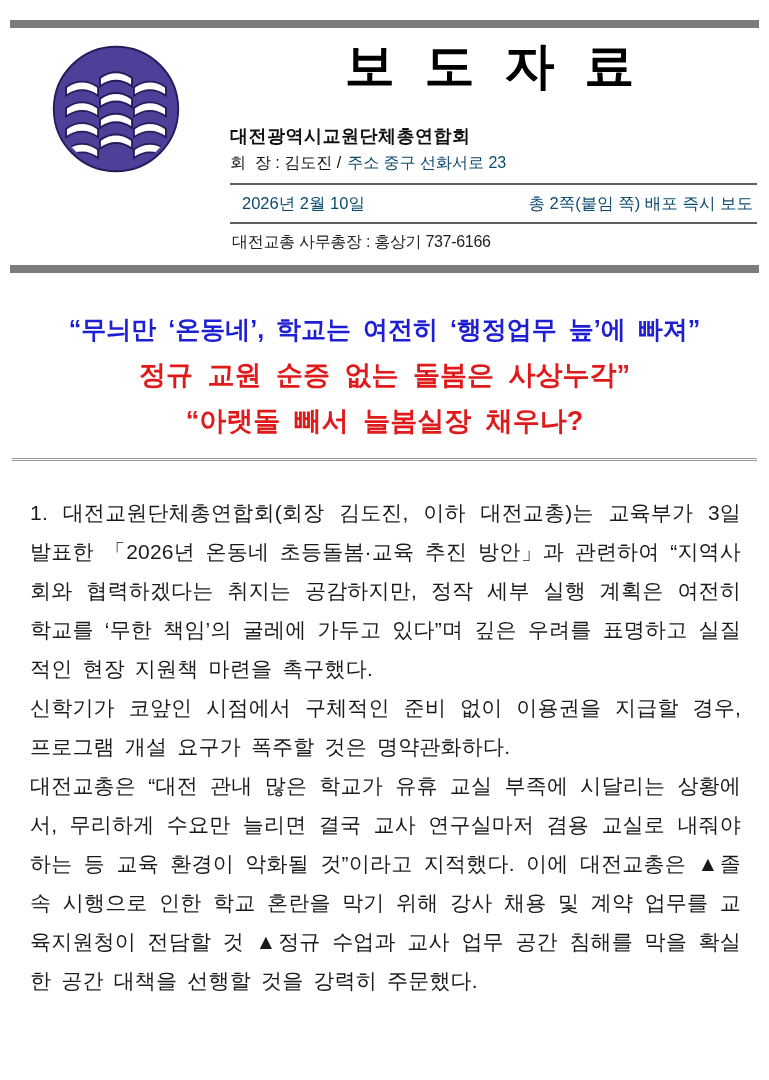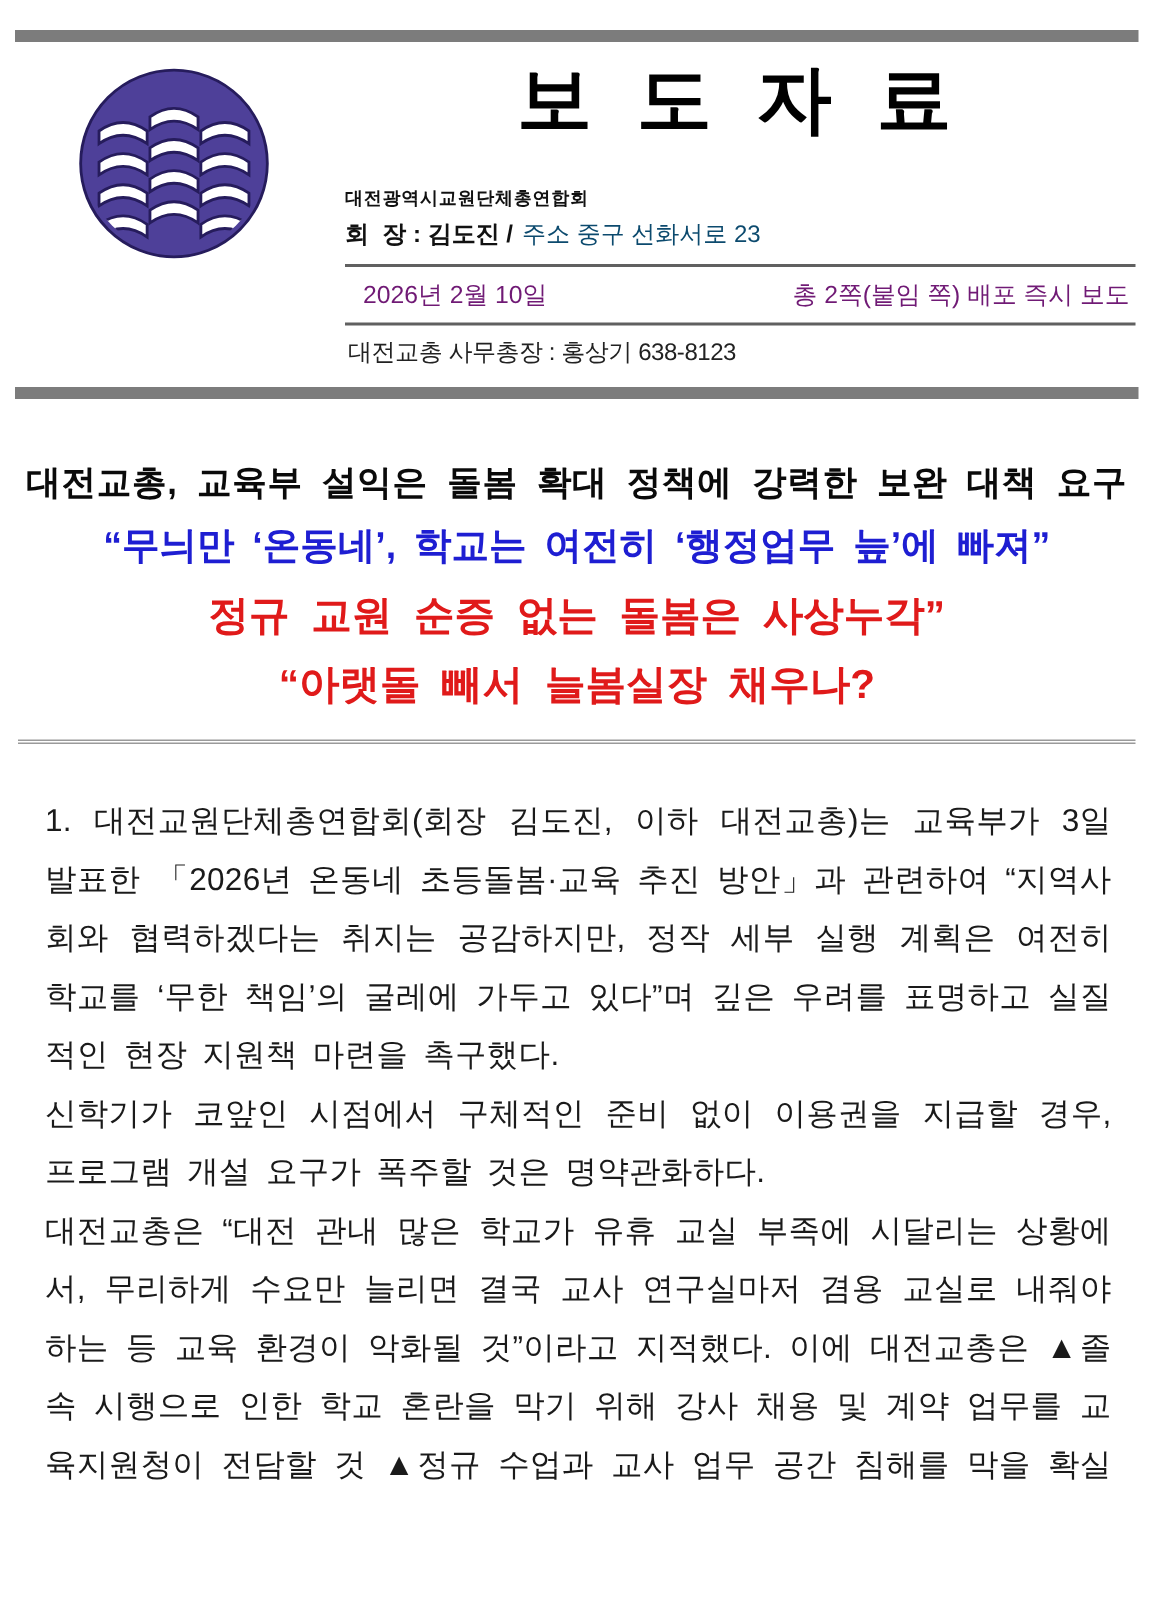--- a/index.html
+++ b/index.html
@@ -16,28 +16,28 @@
   }
   .top-bar { margin-top:20px; }
   .header { display:flex; padding:11px 12px 0 50px; }
   .logo-wrap { width:132px; flex:0 0 132px; padding-top:4px; }
   .header-right { flex:1; margin-left:48px; min-width:0; }
   .doc-title {
     text-align:center; font-size:50px; font-weight:bold; color:#000;
     letter-spacing:8px; line-height:1.1; white-space:pre;
   }
   .org-block { margin-top:30px; }
-  .org-name { font-size:12px; font-weight:bold; letter-spacing:0.5px; }
+  .org-name { font-size:18px; font-weight:bold; letter-spacing:0.5px; }
   .president-line { margin-top:5px; font-size:16px; }
-  .president-line .bold-part { font-weight:bold; white-space:pre; }
+  .president-line .bold-part { font-weight:normal; white-space:pre; }
   .president-line .addr-part { color:#0c4a6e; margin-left:6px; }
   .h-rule { border:0; border-top:2px solid #606060; margin-top:9px; }
   .date-row {
     display:flex; justify-content:space-between; align-items:center;
-    font-size:16.5px; color:#701a75; padding:8px 4px 7px 12px;
+    font-size:16.5px; color:#0c4a6e; padding:8px 4px 7px 12px;
   }
   .h-rule2 { border:0; border-top:2px solid #606060; }
   .contact-line { font-size:16px; color:#222; padding:8px 0 10px 2px; letter-spacing:-0.3px; }
   .thick-bar { margin-top:2px; }
   
   .headlines { margin-top:34px; text-align:center; }
   .hl-main {
     font-size:23px; font-weight:bold; color:#0a0a0a;
     word-spacing:6px; letter-spacing:0.5px; line-height:42px;
   }
@@ -102,28 +102,27 @@
 
       <hr class="h-rule">
 
       <div class="date-row">
         <span>2026년 2월 10일</span>
         <span>총 2쪽(붙임 쪽) 배포 즉시 보도</span>
       </div>
 
       <hr class="h-rule2">
 
-      <div class="contact-line">대전교총 사무총장 : 홍상기 638-8123</div>
+      <div class="contact-line">대전교총 사무총장 : 홍상기 737-6166</div>
     </div>
   </div>
 
   <div class="thick-bar"></div>
 
   <div class="headlines">
-    <div class="hl-main">대전교총, 교육부 설익은 돌봄 확대 정책에 강력한 보완 대책 요구</div>
     <div class="hl-blue">“무늬만 ‘온동네’, 학교는 여전히 ‘행정업무 늪’에 빠져”</div>
     <div class="hl-red">정규 교원 순증 없는 돌봄은 사상누각”</div>
     <div class="hl-red">“아랫돌 빼서 늘봄실장 채우나?</div>
   </div>
 
   <hr class="thin-rule">
 
   <div class="body-text">
     <p>1. 대전교원단체총연합회(회장 김도진, 이하 대전교총)는 교육부가 3일 발표한 「2026년 온동네 초등돌봄·교육 추진 방안」과 관련하여 “지역사회와 협력하겠다는 취지는 공감하지만, 정작 세부 실행 계획은 여전히 학교를 ‘무한 책임’의 굴레에 가두고 있다”며 깊은 우려를 표명하고 실질적인 현장 지원책 마련을 촉구했다.</p>
     <p>신학기가 코앞인 시점에서 구체적인 준비 없이 이용권을 지급할 경우, 프로그램 개설 요구가 폭주할 것은 명약관화하다.</p>

